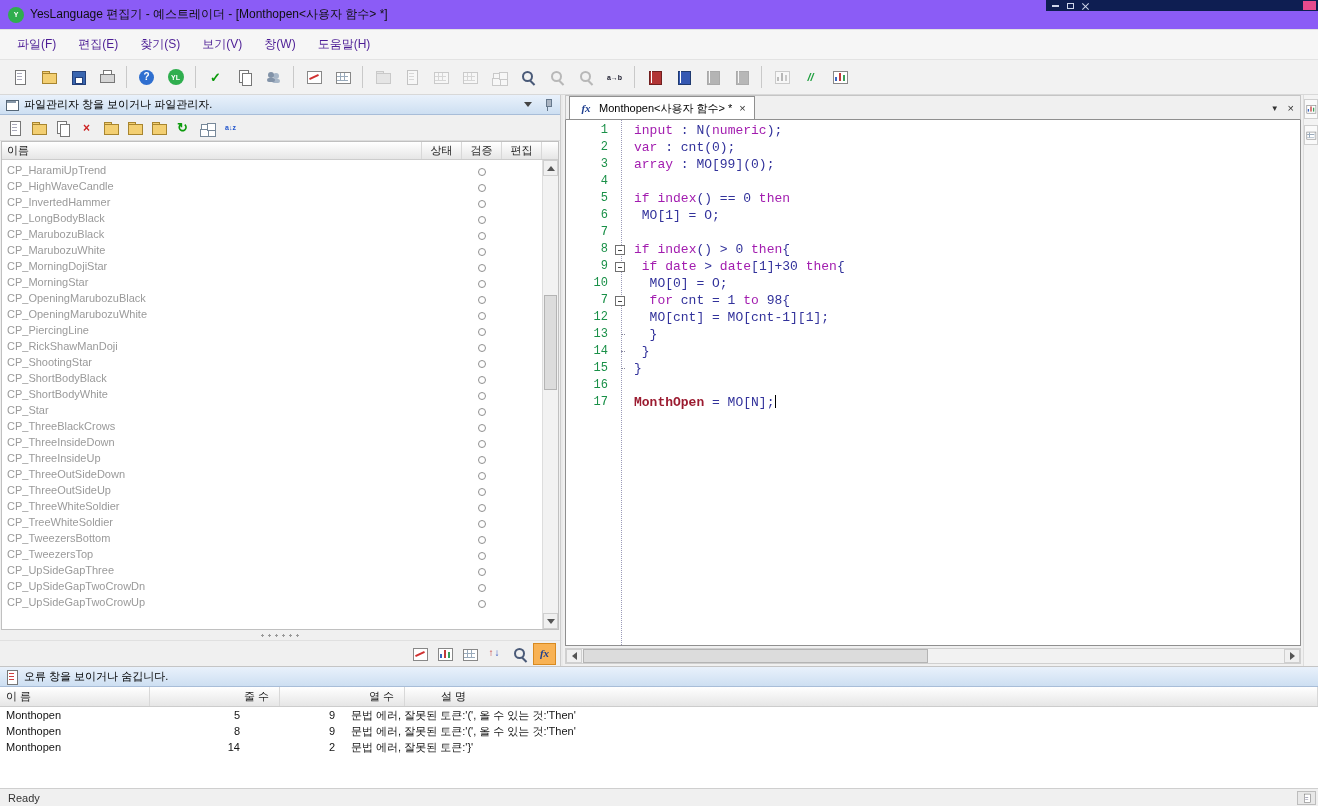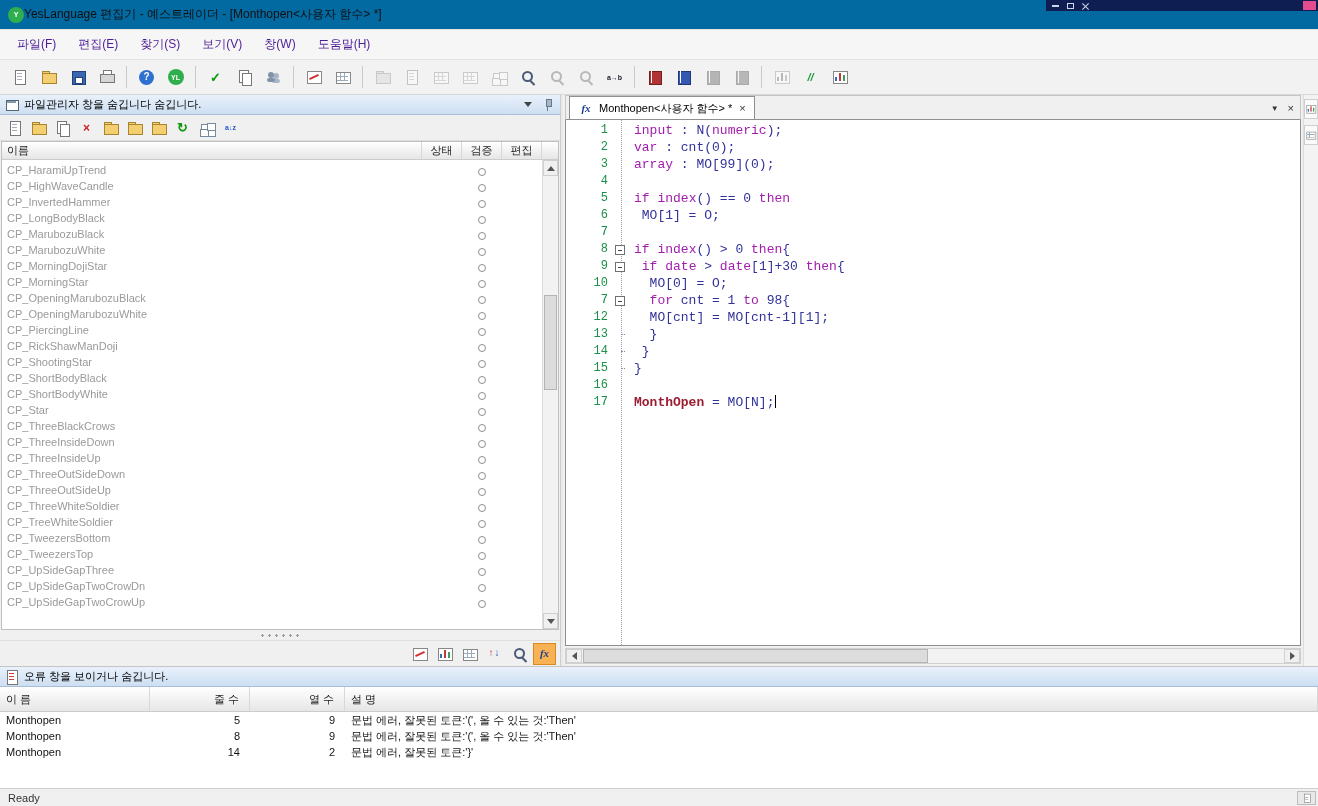--- a/index.html
+++ b/index.html
@@ -1,21 +1,21 @@
 <!DOCTYPE html>
 <html><head>
 <meta charset="utf-8">
 <style>
   *{margin:0;padding:0;box-sizing:border-box;}
   html,body{width:1318px;height:806px;overflow:hidden;}
   body{font-family:"Liberation Sans",sans-serif;font-size:12px;background:#f0f0f0;position:relative;color:#111;}
   button{font:inherit;background:none;border:none;padding:0;cursor:default;}
 
   
-  .titlebar{height:30px;background:#0369a1;border-bottom:1px solid #e2e2e2;display:flex;align-items:center;padding-left:8px;position:relative;text-align:right;}
+  .titlebar{height:30px;background:#8b5cf6;border-bottom:1px solid #e2e2e2;display:flex;align-items:center;gap:6px;padding-left:8px;position:relative;text-align:right;}
   .title-text{font-size:12px;color:#101010;}
   .dark-strip{position:absolute;right:0;top:0;width:272px;height:11px;background:#0e1e52;display:flex;align-items:center;gap:8px;padding-left:6px;}
   .bw-min{width:7px;height:2px;background:#cfd6ea;}
   .bw-max{width:7px;height:6px;border:1px solid #cfd6ea;}
   .bw-close{position:relative;width:7px;height:7px;}
   .bw-close::before,.bw-close::after{content:'';position:absolute;left:3px;top:0;width:1px;height:9px;background:#cfd6ea;}
   .bw-close::before{transform:rotate(45deg);}.bw-close::after{transform:rotate(-45deg);}
   .bw-pink{position:absolute;right:2px;top:1px;width:13px;height:9px;background:#e64b8d;}
 
   
@@ -137,21 +137,21 @@
   .s-p{color:#32329b;}
   .s-r{color:#9b1b30;font-weight:bold;}
   .caret{display:inline-block;width:1px;height:13px;background:#000;vertical-align:-2px;margin-left:1px;}
   .hscroll{height:16px;margin:2px 0;background:#f2f2f2;border:1px solid #d0d0d0;position:relative;flex:none;}
   .hs-l,.hs-r{position:absolute;top:0;width:16px;height:14px;background:#f0f0f0;border:1px solid #cfcfcf;display:flex;align-items:center;justify-content:center;}
   .hs-l{left:0;}.hs-r{right:0;}
   .hs-thumb{position:absolute;left:17px;width:345px;top:0;bottom:0;background:#dcdcdc;border:1px solid #b4b4b4;}
 
   
   .error-panel{height:122px;background:#fff;border-top:1px solid #c5c5c5;display:flex;flex-direction:column;}
-  .ecols{height:25px;display:flex;background:linear-gradient(#ffffff,#e6e6e6);border-bottom:1px solid #ccc;font-size:11px;color:#222;flex:none;}
+  .ecols{height:20px;display:flex;background:linear-gradient(#ffffff,#e6e6e6);border-bottom:1px solid #ccc;font-size:11px;color:#222;flex:none;gap:30px;}
   .ecols>div{border-right:1px solid #d8d8d8;display:flex;align-items:center;}
   .e0{width:150px;padding-left:6px;flex:none;}
   .e1{width:100px;justify-content:flex-end;text-align:right;padding-right:10px;flex:none;}
   .e2{width:95px;justify-content:flex-end;text-align:right;padding-right:10px;flex:none;}
   .e3{flex:1;padding-left:6px;overflow:hidden;white-space:nowrap;}
   .elist{flex:1;overflow:hidden;background:#fff;}
   .erow{height:16px;display:flex;align-items:center;font-size:11px;color:#141414;}
   .erow .e1,.erow .e2{display:flex;}
 
   
@@ -270,21 +270,21 @@
     <button class="tbtn">
       <span class="ic ic-chart-bars"></span>
     </button>
   </div>
 
 <div class="main">
 
   <div class="left-panel">
     <div class="phdr">
       <span class="ic ic-win"></span>
-      <span>파일관리자 창을 숨깁니다 숨깁니다.</span>
+      <span>파일관리자 창을 보이거나 파일관리자.</span>
       <span class="spacer"></span>
       <span class="hbtn">
           <span class="tri-down"></span>
         </span>
       <span class="hbtn">
           <span class="ic ic-pin"></span>
         </span>
     </div>
     <div class="minibar">
         <button class="mbtn">

